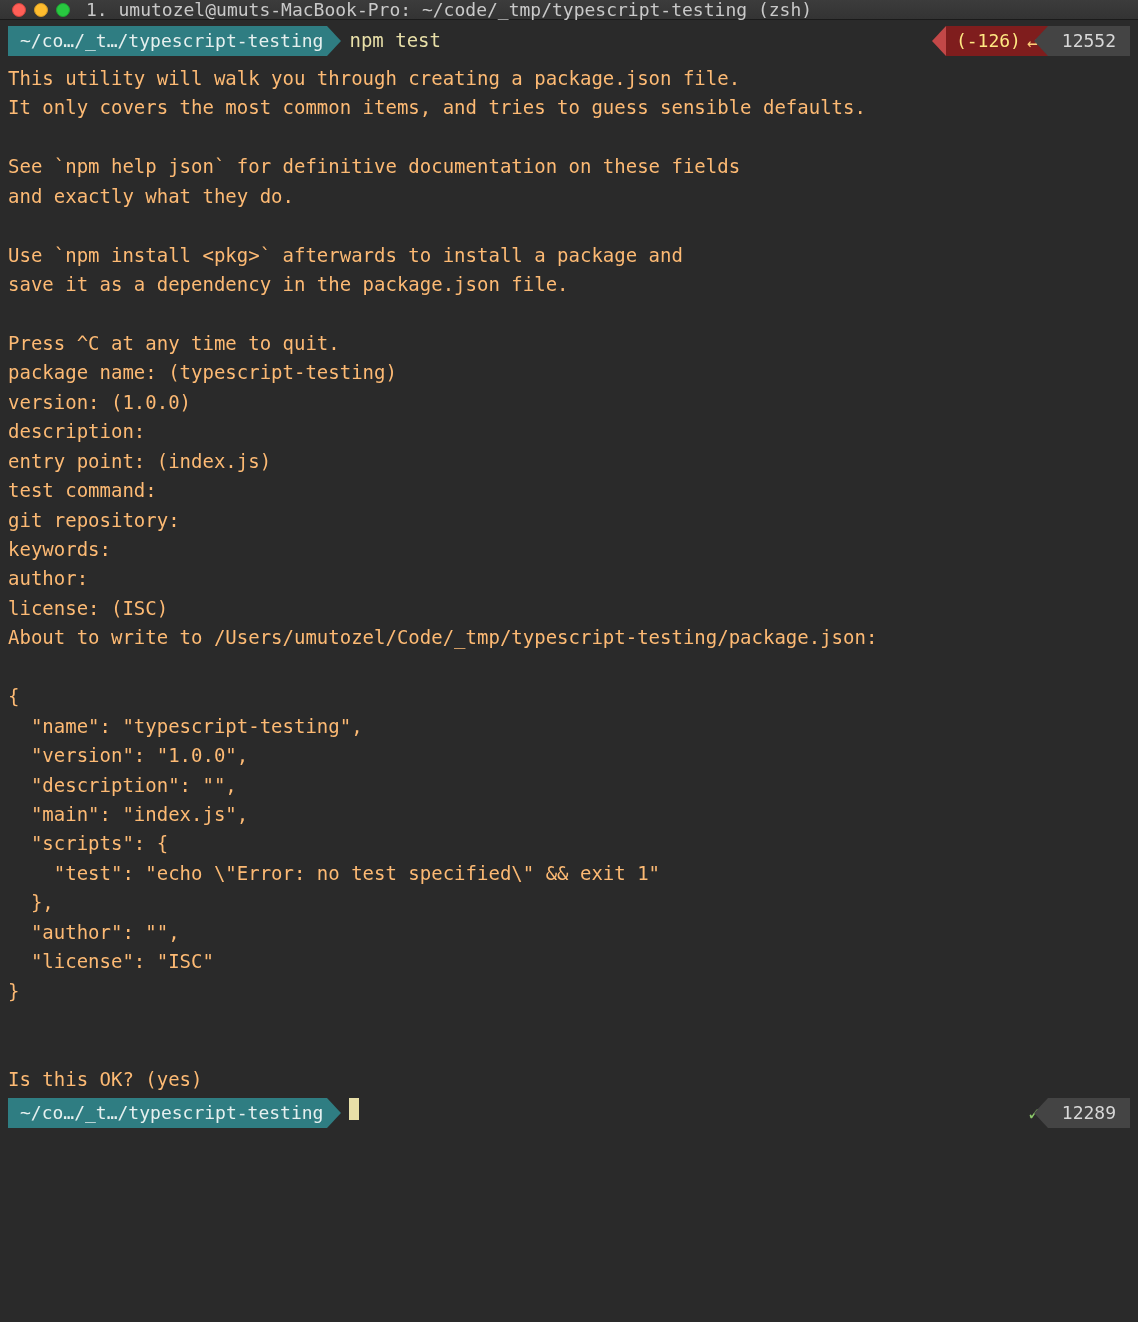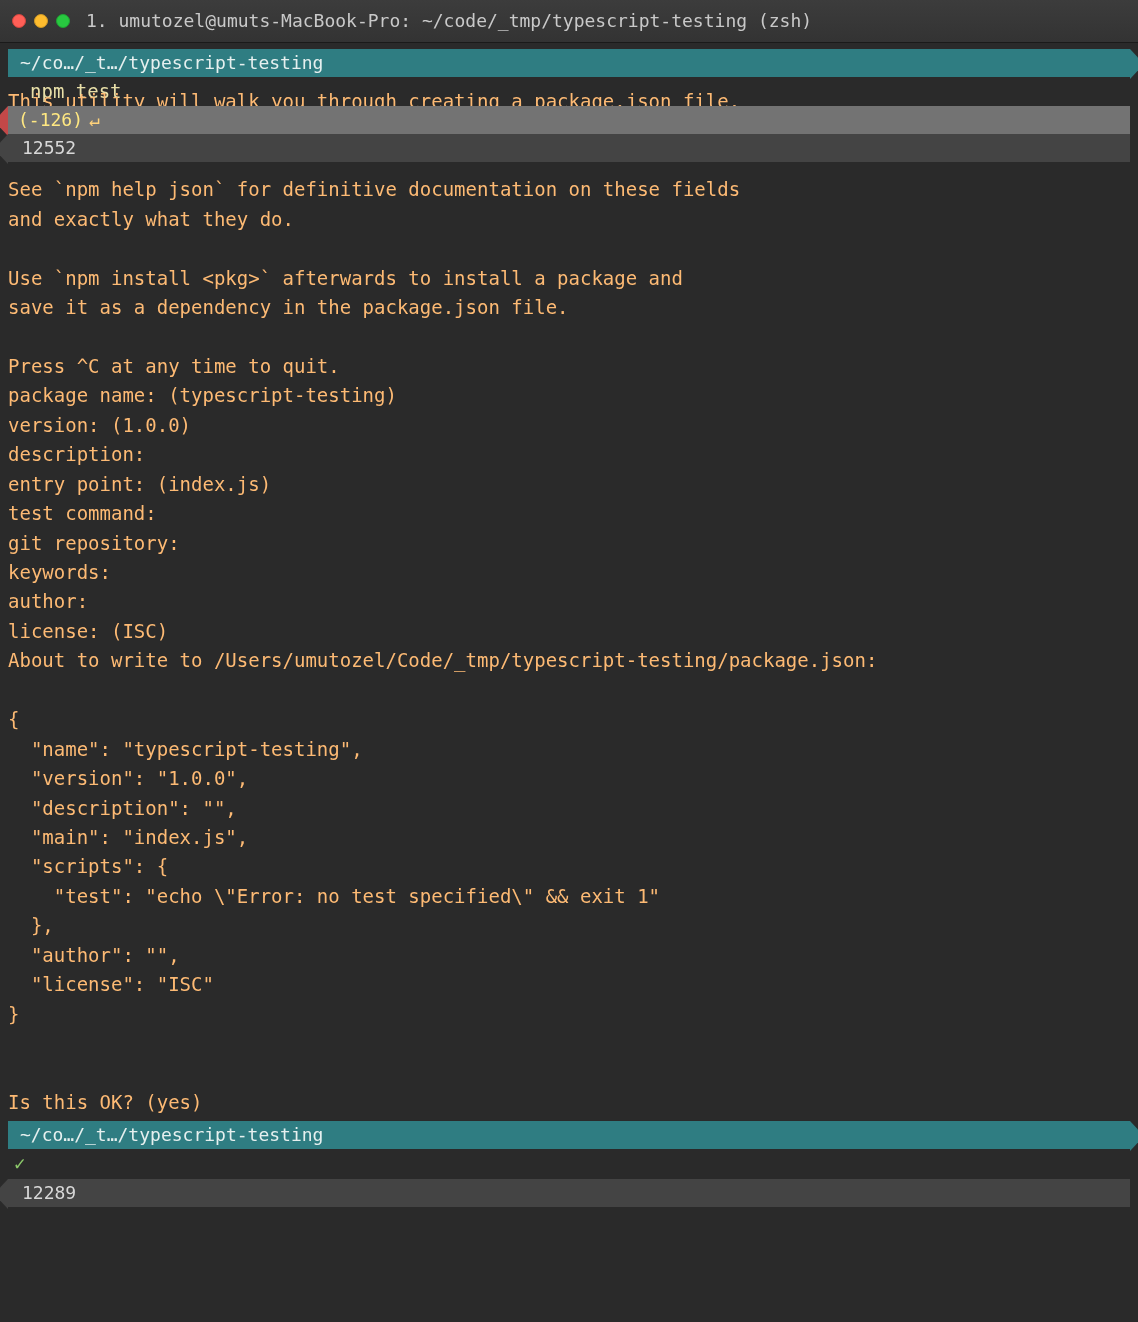--- a/index.html
+++ b/index.html
@@ -7,21 +7,21 @@
     background: #2a2a2a;
     font-family: "Menlo", "Monaco", "Consolas", monospace;
     font-size: 19px;
     line-height: 1.55;
     color: #e8dfa8;
     width: 1138px;
     height: 1322px;
     overflow: hidden;
   }
   .titlebar {
-    height: 43px;
+    height: 20px;
     background: linear-gradient(#3c3c3c, #333333);
     border-bottom: 1px solid #1a1a1a;
     display: flex;
     align-items: center;
     padding: 0 12px;
     gap: 8px;
     position: relative;
   }
   .titlebar::before {
     content: "";
@@ -35,31 +35,31 @@
   }
   .traffic { display:flex; gap:8px; margin-right:8px; }
   .dot { width:14px; height:14px; border-radius:50%; }
   .dot.red    { background:#ff5f57; border:0.5px solid #d0443e; }
   .dot.yellow { background:#febc2e; border:0.5px solid #cf9926; }
   .dot.green  { background:#28c840; border:0.5px solid #1ea332; }
   .title { color:#c9c9c9; font-size:18px; white-space:nowrap; }
 
   .terminal { padding: 4px 8px 8px 8px; }
 
-  .promptline { display:flex; align-items:stretch; height:30px; margin:2px 0 4px 0;flex-direction:column; }
+  .promptline { display:flex; align-items:stretch; height:30px; margin:2px 0 4px 0; }
   .seg { display:flex; align-items:center; padding:0 10px 0 12px; font-size:18px; white-space:nowrap; }
   .seg-path { background:#2f7d82; color:#e6f0ef; position:relative; padding-right:4px; }
   .seg-path::after {
     content:""; position:absolute; right:-14px; top:0; bottom:0;
     border-left:14px solid #2f7d82; border-top:15px solid transparent; border-bottom:15px solid transparent;
   }
   .cmd { padding-left:22px; color:#e8dfa8; display:flex; align-items:center; }
   .spacer { flex:1; }
 
-  .seg-err { background:#737373; color:#ffe882; position:relative; padding:0 10px;align-items:center; }
+  .seg-err { background:#7f1d1d; color:#ffe882; position:relative; padding:0 10px;align-items:center; }
   .seg-err::before {
     content:""; position:absolute; left:-14px; top:0; bottom:0;
     border-right:14px solid #c34848; border-top:15px solid transparent; border-bottom:15px solid transparent;
   }
   .ret { color:#ffd27a; margin-left:6px; }
   .seg-num { background:#444444; color:#d8d8d8; position:relative; padding:0 14px; }
   .seg-num::before {
     content:""; position:absolute; left:-14px; top:0; bottom:0;
     border-right:14px solid #444444; border-top:15px solid transparent; border-bottom:15px solid transparent;
   }

